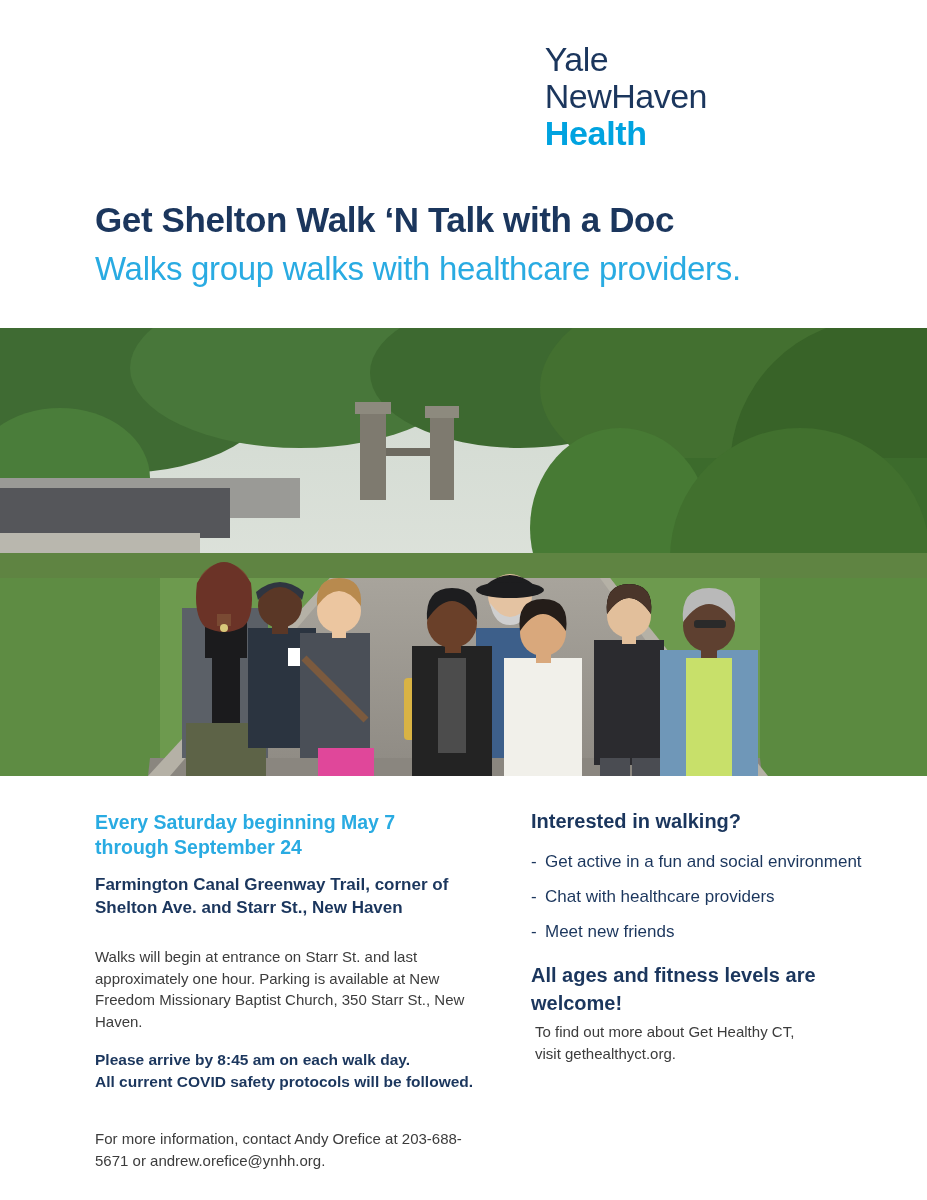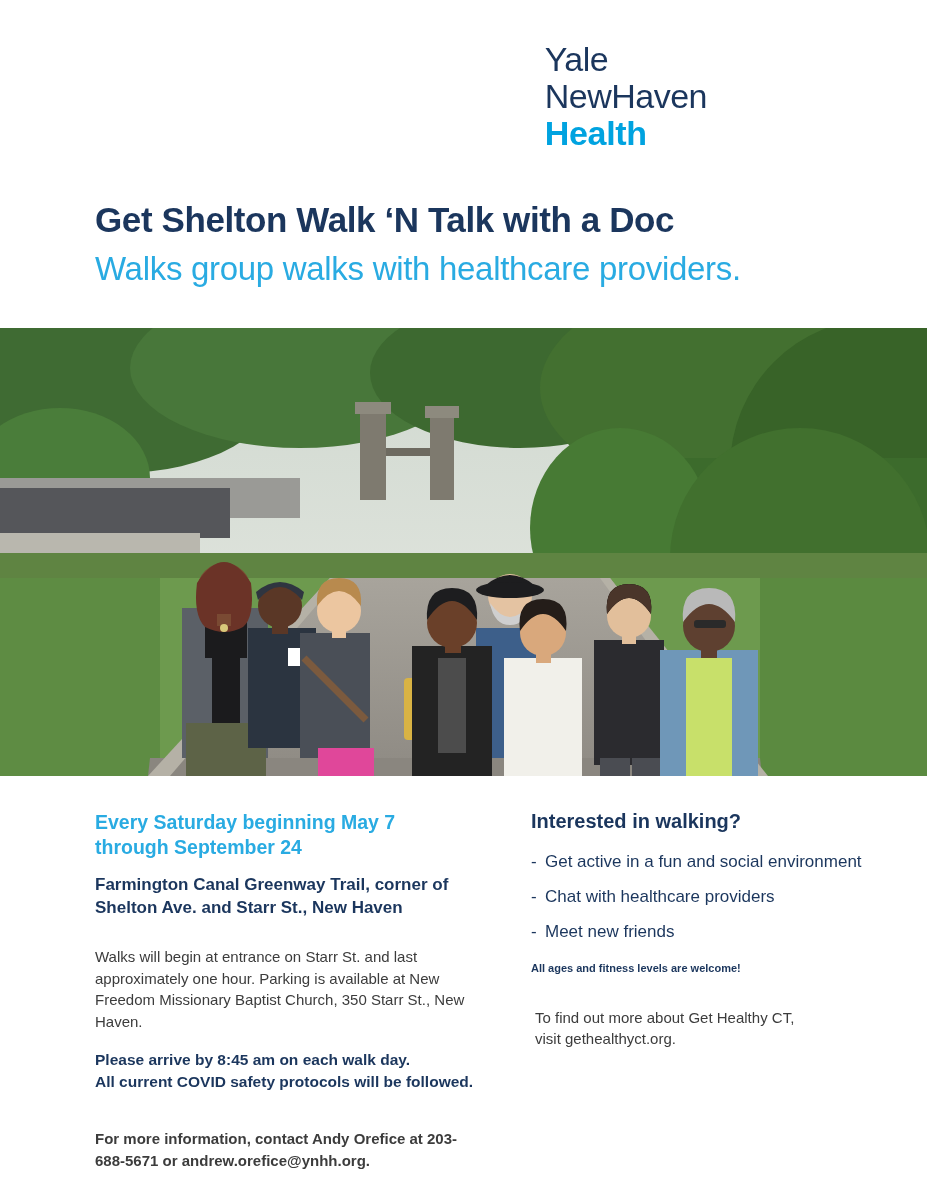--- a/index.html
+++ b/index.html
@@ -116,21 +116,20 @@
     font-weight: 700;
     font-size: 15.5px;
     line-height: 1.42;
     margin: 0 0 35px 0;
   }
   .contact {
     color: #3c3c3c;
     font-size: 15px;
     line-height: 1.45;
     margin: 0;
-    font-weight: bold;
   }
   .right-head {
     color: #1b365d;
     font-weight: 700;
     font-size: 20px;
     margin: 0 0 18px 0;
   }
   .bullet-list {
     list-style: none;
     margin: 0 0 18px 0;
@@ -146,22 +145,22 @@
     font-weight: 400;
   }
   .bullet-list li .dash {
     position: absolute;
     left: 0;
     top: 0;
   }
   .welcome {
     color: #1b365d;
     font-weight: 700;
-    font-size: 11px;
-    margin: 0 0 30px 0;
+    font-size: 20px;
+    margin: 0 0 4px 0;
     line-height: 1.4;
   }
   .more-info {
     color: #3c3c3c;
     font-size: 15px;
     line-height: 1.45;
     margin: 4px;
   }
 </style>
 </head>

